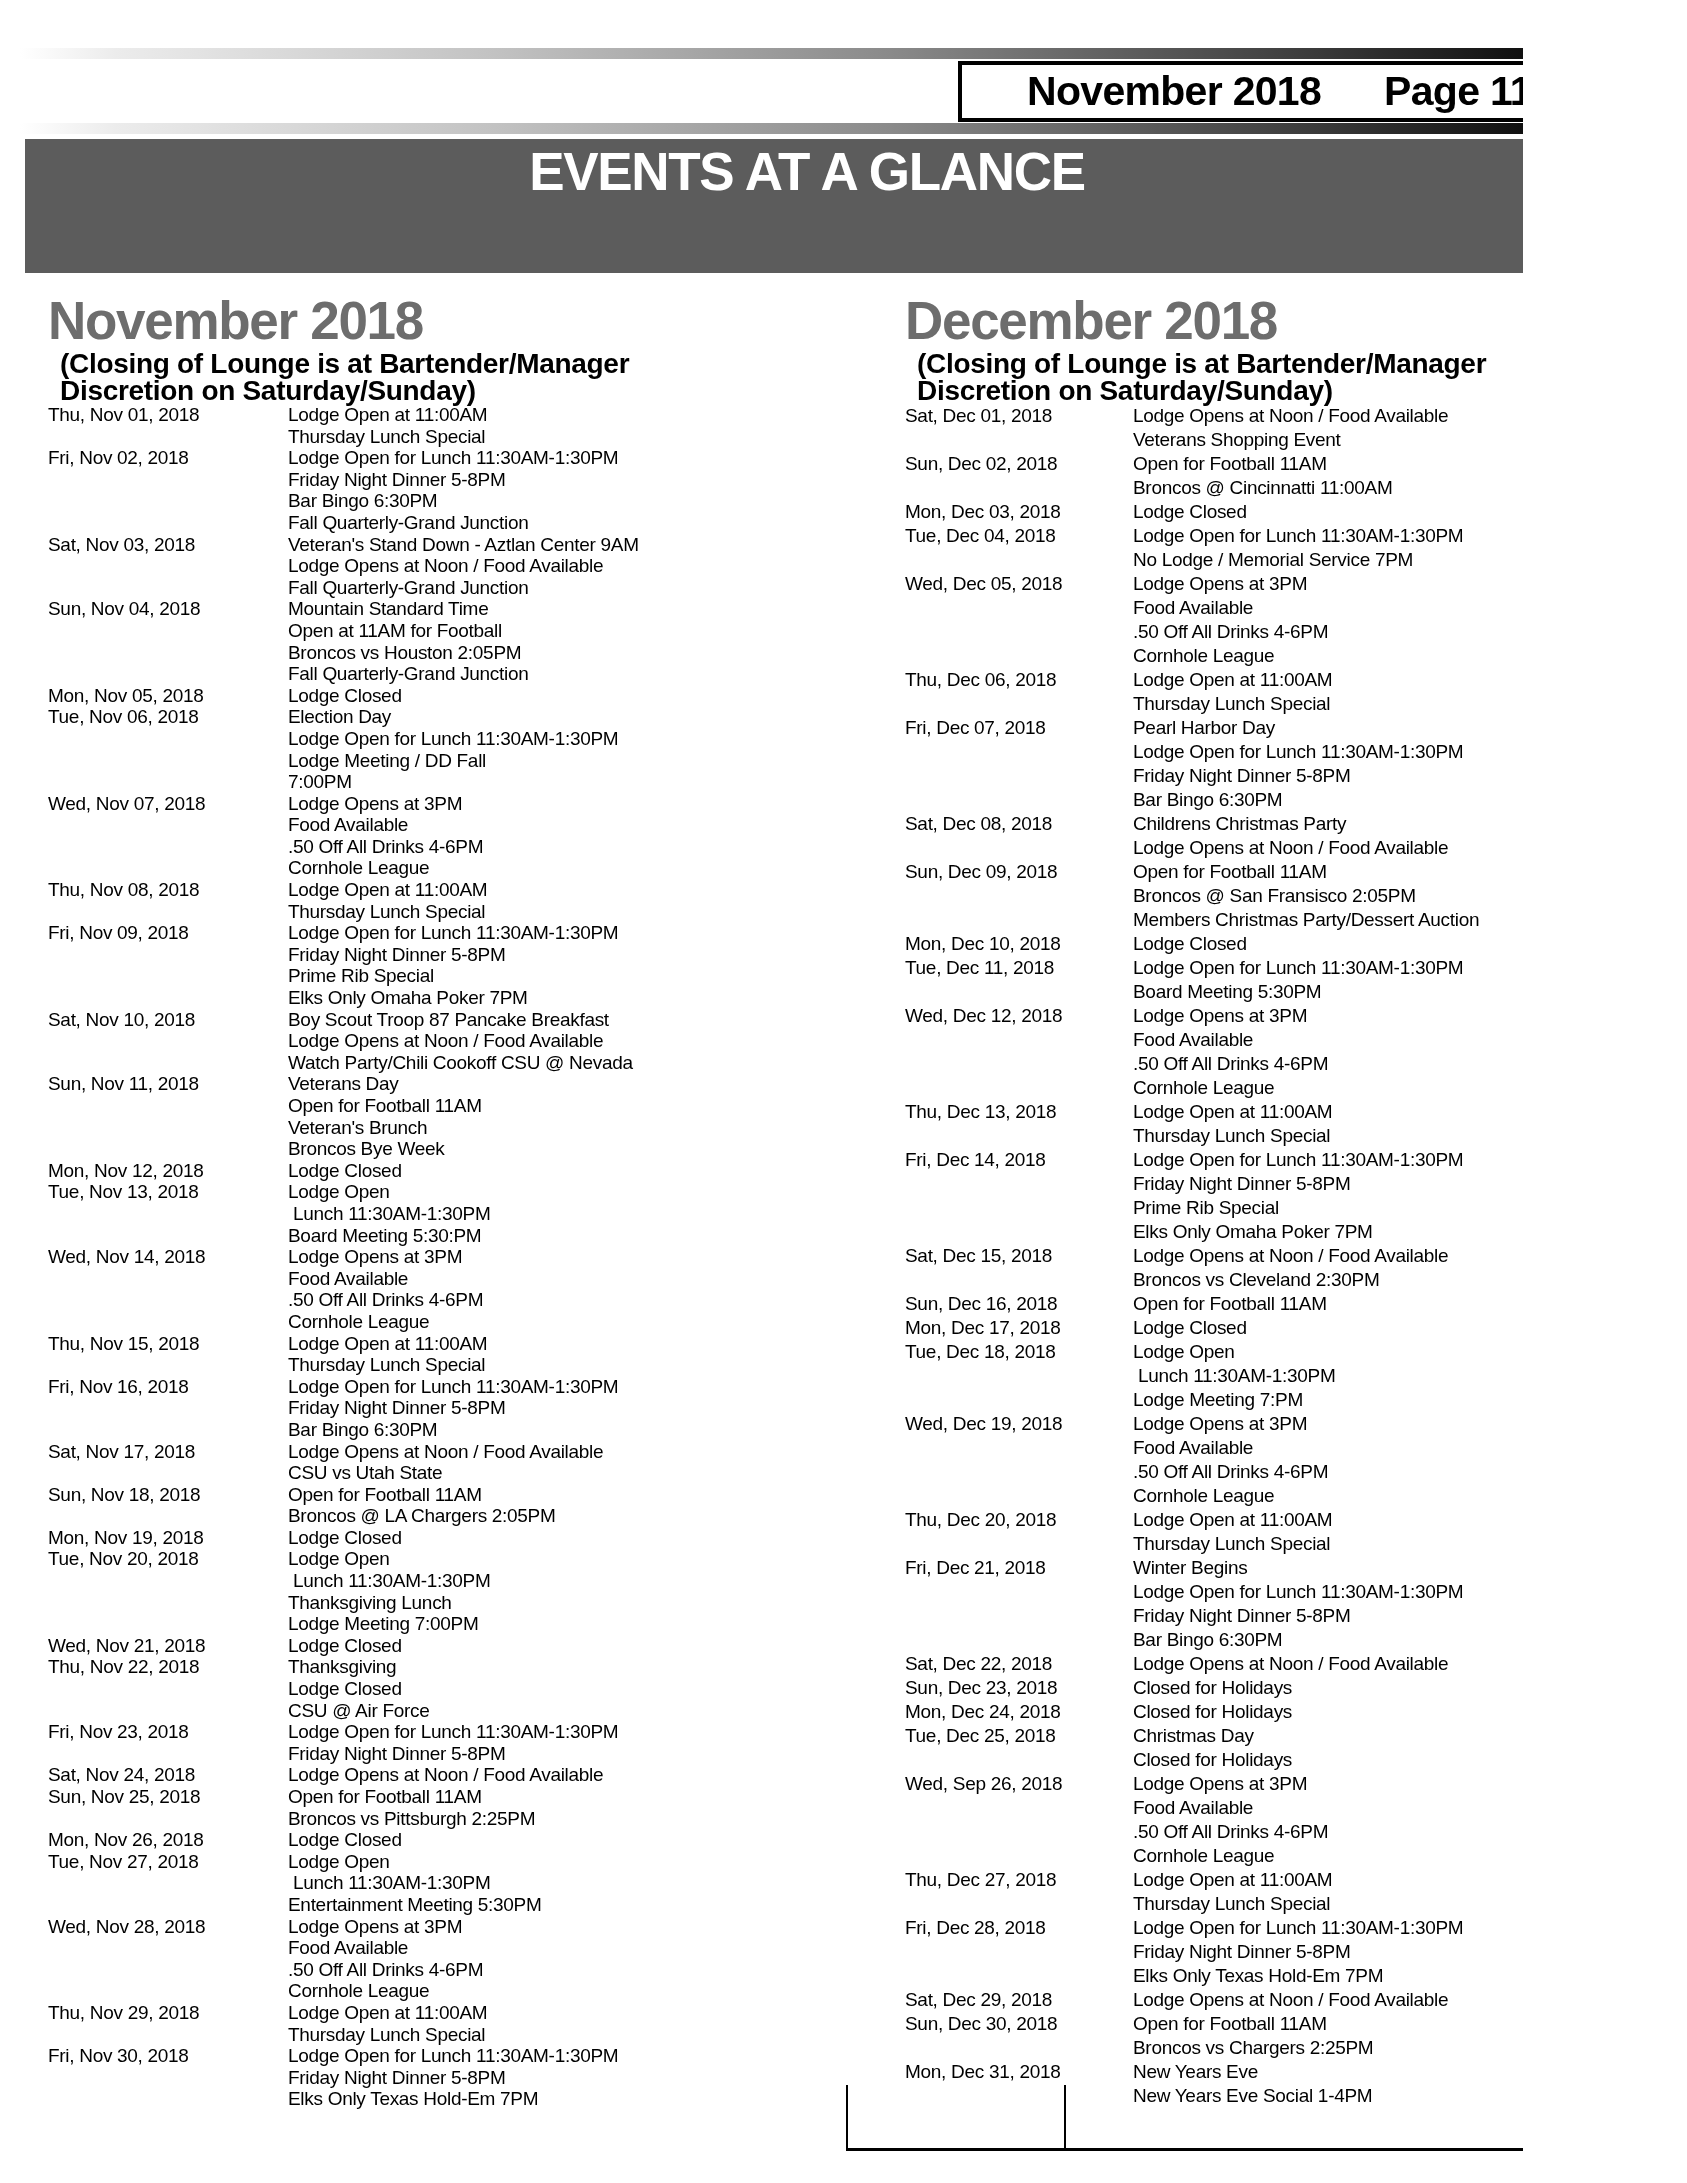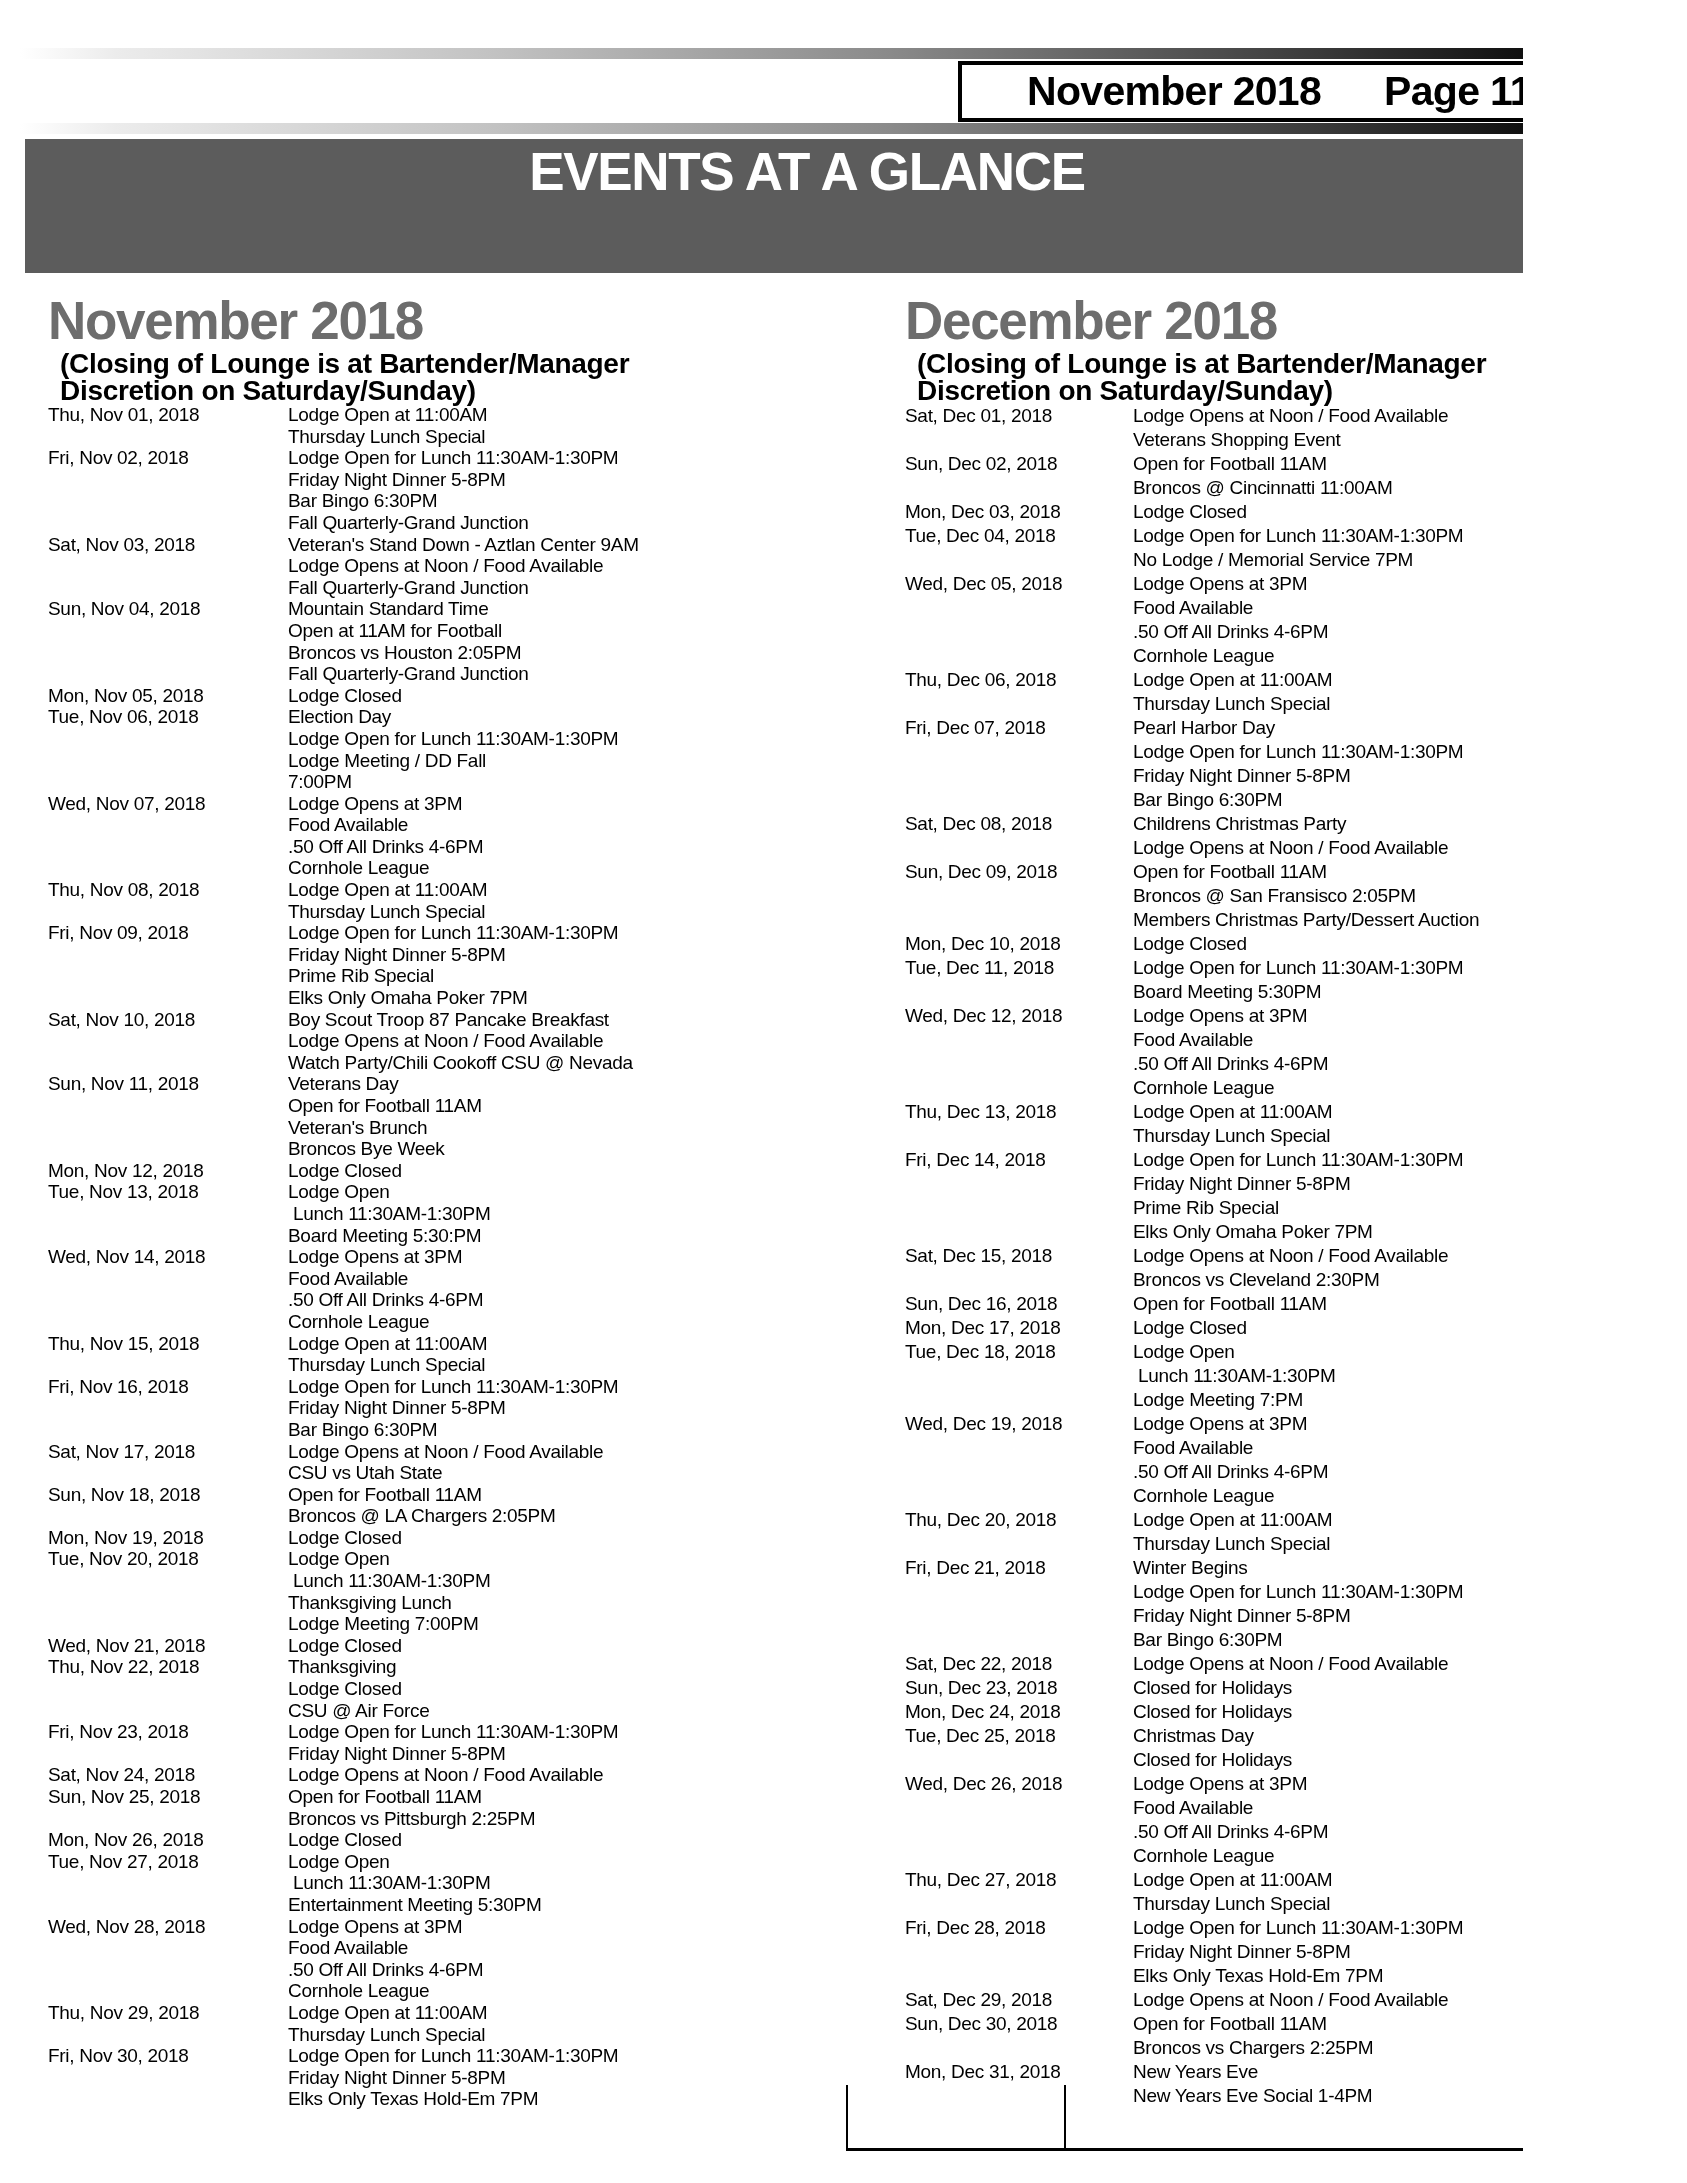--- a/index.html
+++ b/index.html
@@ -486,21 +486,21 @@
           </div>
         </div>
         <div class="event">
           <div class="date">Tue, Dec 25, 2018</div>
           <div class="lines">
             <div class="line">Christmas Day</div>
             <div class="line">Closed for Holidays</div>
           </div>
         </div>
         <div class="event">
-          <div class="date">Wed, Dec 26, 2018</div>
+          <div class="date">Wed, Sep 26, 2018</div>
           <div class="lines">
             <div class="line">Lodge Opens at 3PM</div>
             <div class="line">Food Available</div>
             <div class="line">.50 Off All Drinks 4-6PM</div>
             <div class="line">Cornhole League</div>
           </div>
         </div>
         <div class="event">
           <div class="date">Thu, Dec 27, 2018</div>
           <div class="lines">

